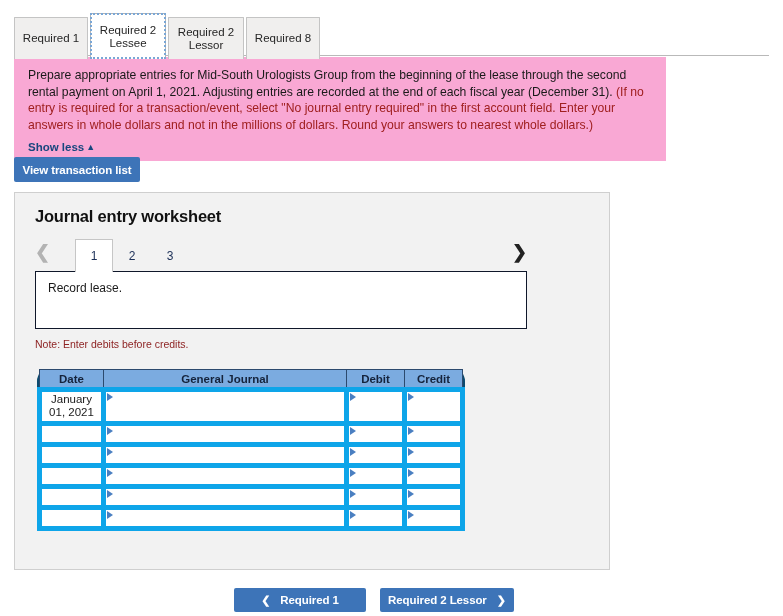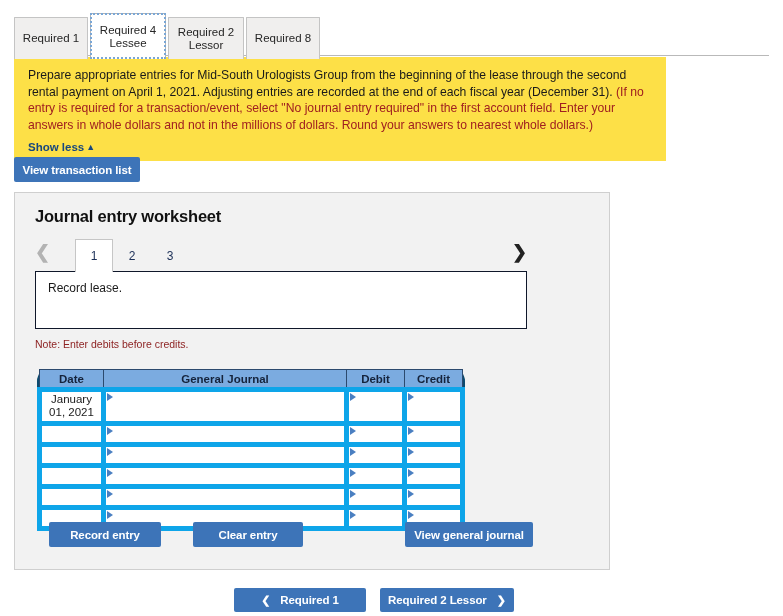--- a/index.html
+++ b/index.html
@@ -70,21 +70,21 @@
     background: #b9b9b9;
   }
 
   
   .instructions {
     position: absolute;
     left: 14px;
     top: 57px;
     width: 652px;
     box-sizing: border-box;
-    background: #fde047;
+    background: #f9a8d4;
     padding: 10px 14px 8px 14px;
     min-height: 88px;
   }
   .instructions p {
     margin: 0;
     font-size: 12.2px;
     line-height: 16.5px;
     color: #1a1a1a;
   }
   .instructions .red {
@@ -317,21 +317,21 @@
 </style>
 </head>
 <body>
 
 <div class="tabstrip">
   <div class="tabs">
     <div class="tab">
       <span>Required 1</span>
     </div>
     <div class="tab wide active">
-      <span>Required 4 Lessee</span>
+      <span>Required 2 Lessee</span>
     </div>
     <div class="tab wide">
       <span>Required 2 Lessor</span>
     </div>
     <div class="tab">
       <span>Required 8</span>
     </div>
   </div>
   <div class="tabrule"></div>
 </div>
@@ -458,25 +458,20 @@
         <td>
             <span class="marker"></span>
           </td>
         <td>
             <span class="marker"></span>
           </td>
       </tr>
     </tbody>
   </table>
 
-  <div class="ws-actions">
-    <button class="btn btn-record">Record entry</button>
-    <button class="btn btn-clear">Clear entry</button>
-    <button class="btn btn-viewgj">View general journal</button>
-  </div>
 
 </div>
 
 <div class="bottomnav">
   <button class="btn nav-prev">
     <span class="nav-arrow">❮</span>
       <span>Required 1</span>
   </button>
   <button class="btn nav-next">
     <span>Required 2 Lessor</span>

